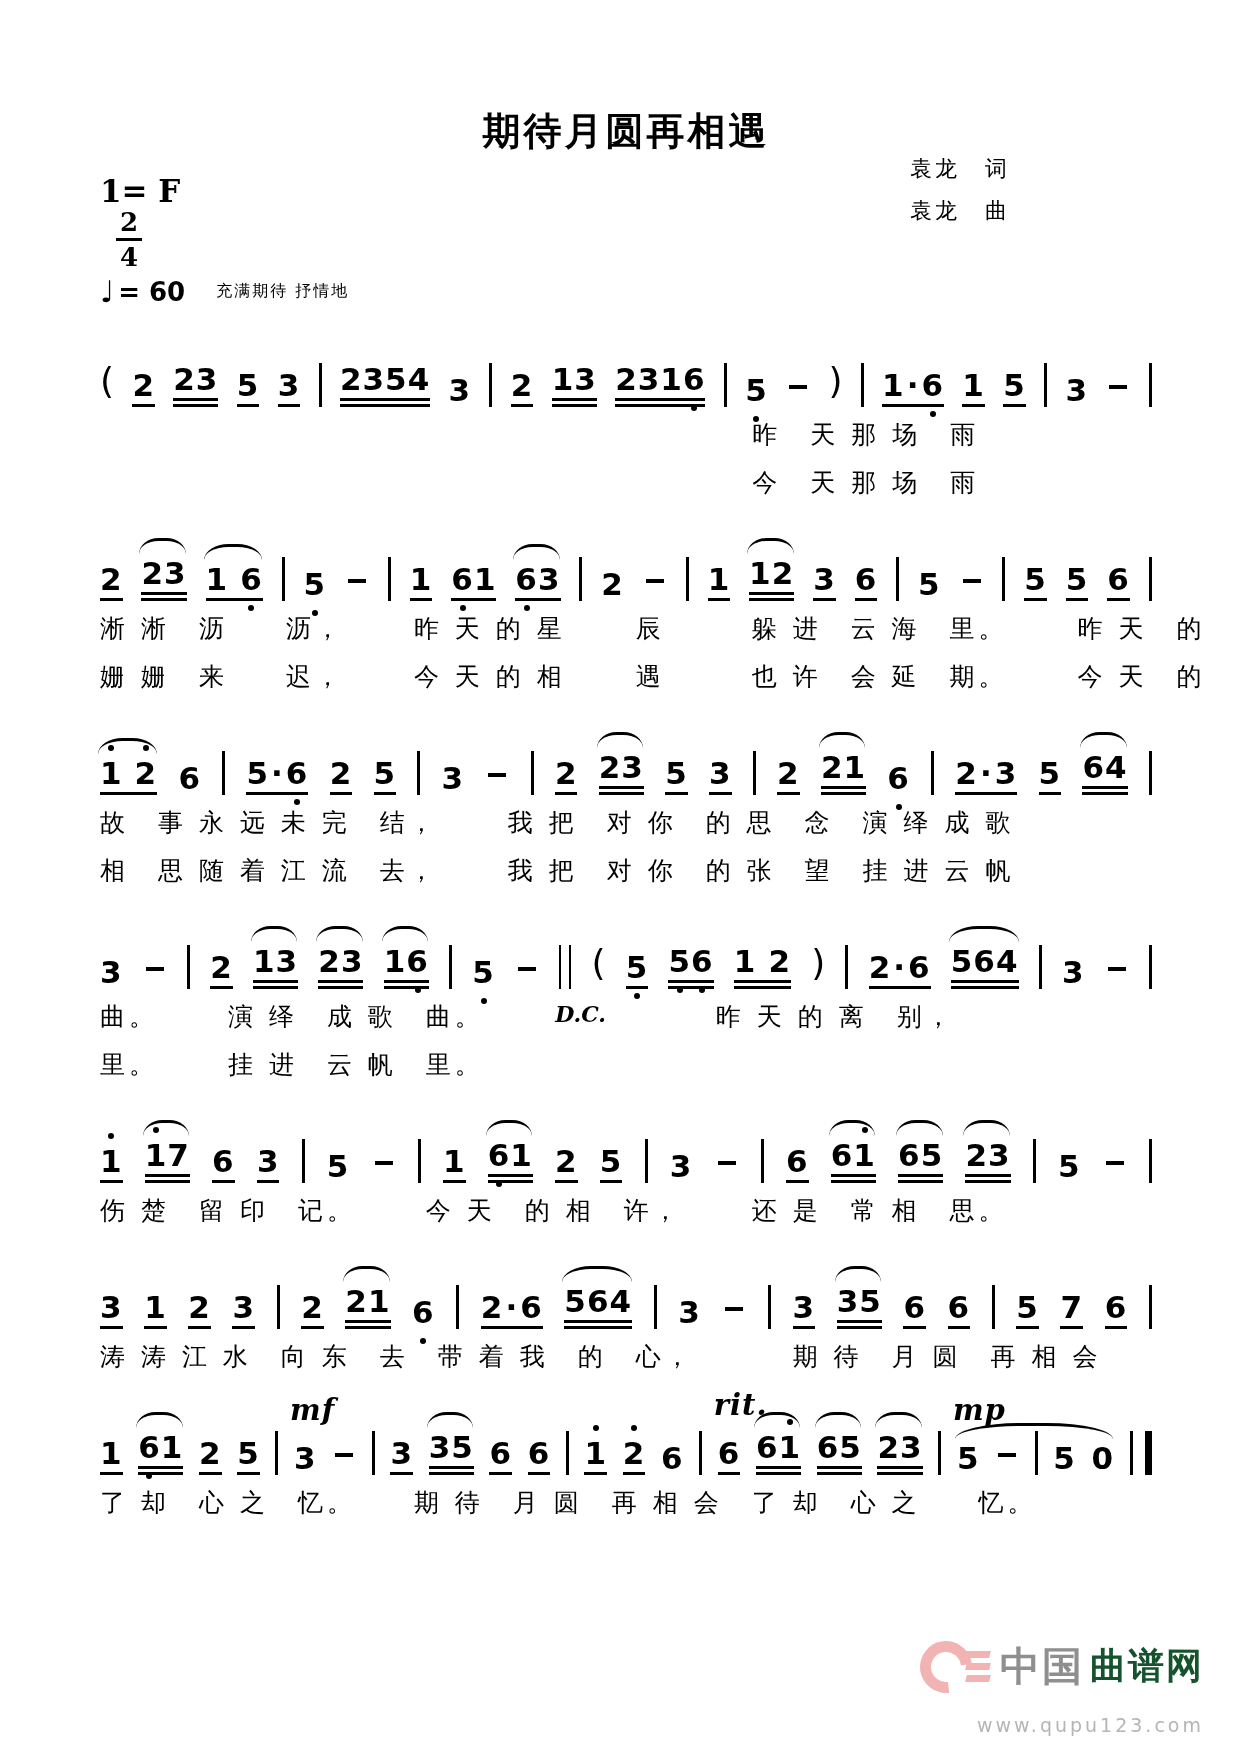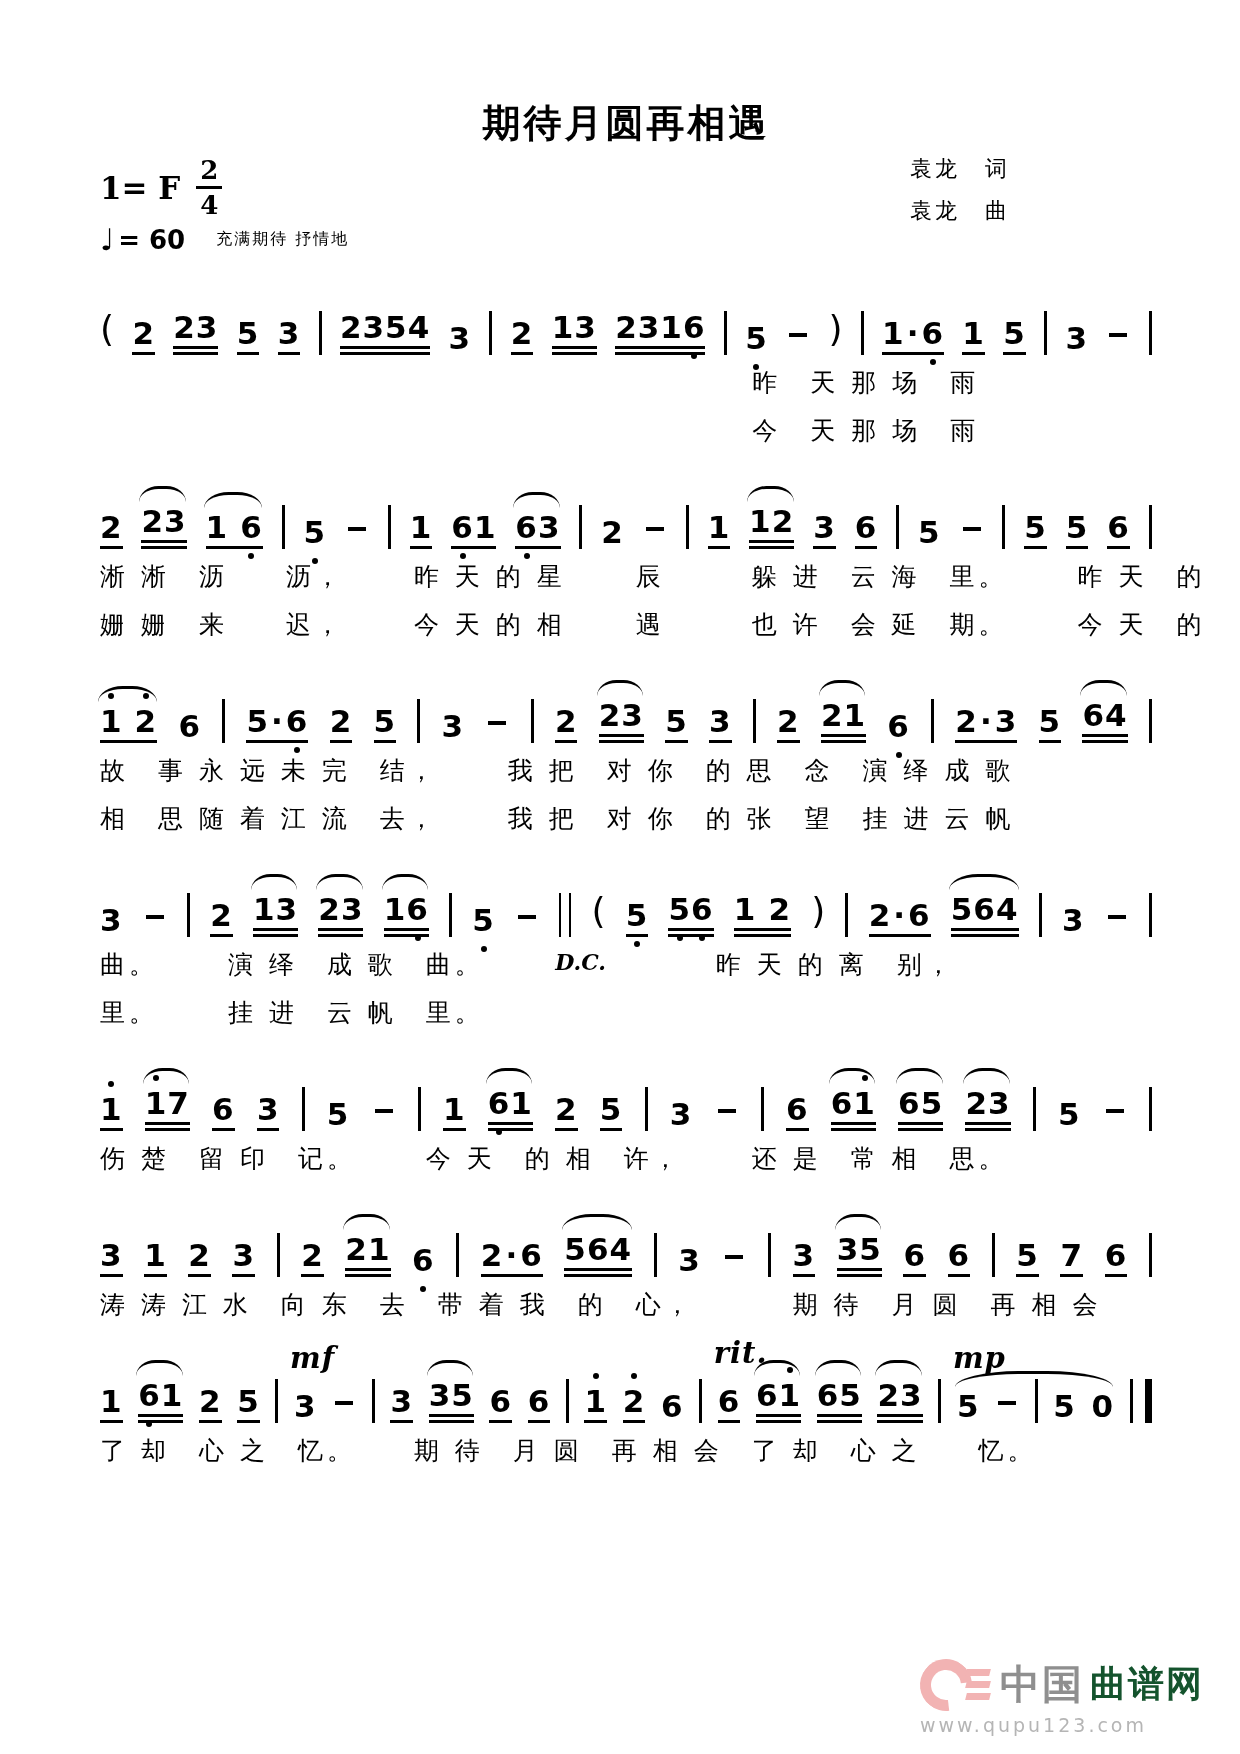--- a/index.html
+++ b/index.html
@@ -1,21 +1,21 @@
 <!DOCTYPE html>
 <html><head>
 <meta charset="utf-8">
 <style>
   html,body{margin:0;padding:0;background:#e8e8e8;}
   .page{width:1240px;height:1754px;background:#ffffff;position:relative;overflow:hidden;
         font-family:"DejaVu Sans",sans-serif;color:#000;margin:0 auto;}
-  .content{padding:0 88px 0 100px;}
+  .content{padding:8px 88px 0 100px;}
   .title{padding-top:98px;font-size:38px;font-weight:bold;text-align:center;letter-spacing:3px;}
   .credits{position:absolute;top:148px;right:230px;font-size:22px;line-height:1.9;letter-spacing:3px;text-align:left;}
-  .keyrow{margin-top:8px;display:flex;align-items:center;font-family:"DejaVu Serif",serif;font-weight:bold;font-size:31px;}
+  .keyrow{margin-top:16px;display:flex;align-items:flex-start;font-family:"DejaVu Serif",serif;font-weight:bold;font-size:31px;flex-direction:column;}
   .frac{display:inline-flex;flex-direction:column;line-height:1;font-size:26px;margin-left:16px;text-align:center;}
   .frac .fn{border-bottom:3px solid #000;padding:0 4px 3px;}
   .frac .fd{padding-top:3px;}
   .temporow{margin-top:4px;font-size:26px;display:flex;align-items:center;}
   .tempo-note{font-size:30px;font-weight:bold;margin-right:4px;}
   .tempo-val{font-weight:bold;margin-right:31px;}
   .tempo-text{font-size:16px;letter-spacing:2px;}
   #systems{margin-top:6px;}
   .sys{margin-top:40px;}
   .noterow{display:flex;justify-content:space-between;align-items:flex-end;height:58px;}
@@ -39,21 +39,21 @@
   .paren{font-size:36px;font-weight:normal;padding-bottom:6px;}
   .lyr{font-size:25px;line-height:40px;margin-top:8px;letter-spacing:4px;white-space:nowrap;}
   .wm{position:absolute;right:36px;bottom:18px;}
   .wm-row{display:flex;align-items:center;}
   .wm-logo{display:inline-flex;align-items:center;margin-right:10px;}
   .wm-c{width:30px;height:30px;border:11px solid #f2b3b3;border-radius:50%;border-right-color:transparent;transform:rotate(38deg);}
   .wm-e{display:inline-flex;flex-direction:column;margin-left:-6px;}
   .wm-e i{display:block;width:24px;height:7px;background:#f2b3b3;margin:2.5px 0;transform:skewX(-14deg);}
   .wm-cn1{font-size:40px;font-weight:bold;color:#8f8f8f;letter-spacing:2px;}
   .wm-cn2{font-size:36px;font-weight:bold;color:#14532d;letter-spacing:2px;margin-left:6px;}
-  .wm-url{font-size:19px;color:#b5b5b5;letter-spacing:3px;margin-top:2px;text-align:left;}
+  .wm-url{font-size:19px;color:#b5b5b5;letter-spacing:3px;margin-top:20px;text-align:right;}
 </style>
 </head>
 <body>
 
 <div class="page">
   <div class="content">
     <div class="title">期待月圆再相遇</div>
 
     <div class="credits">
       <div>袁龙　词</div>

